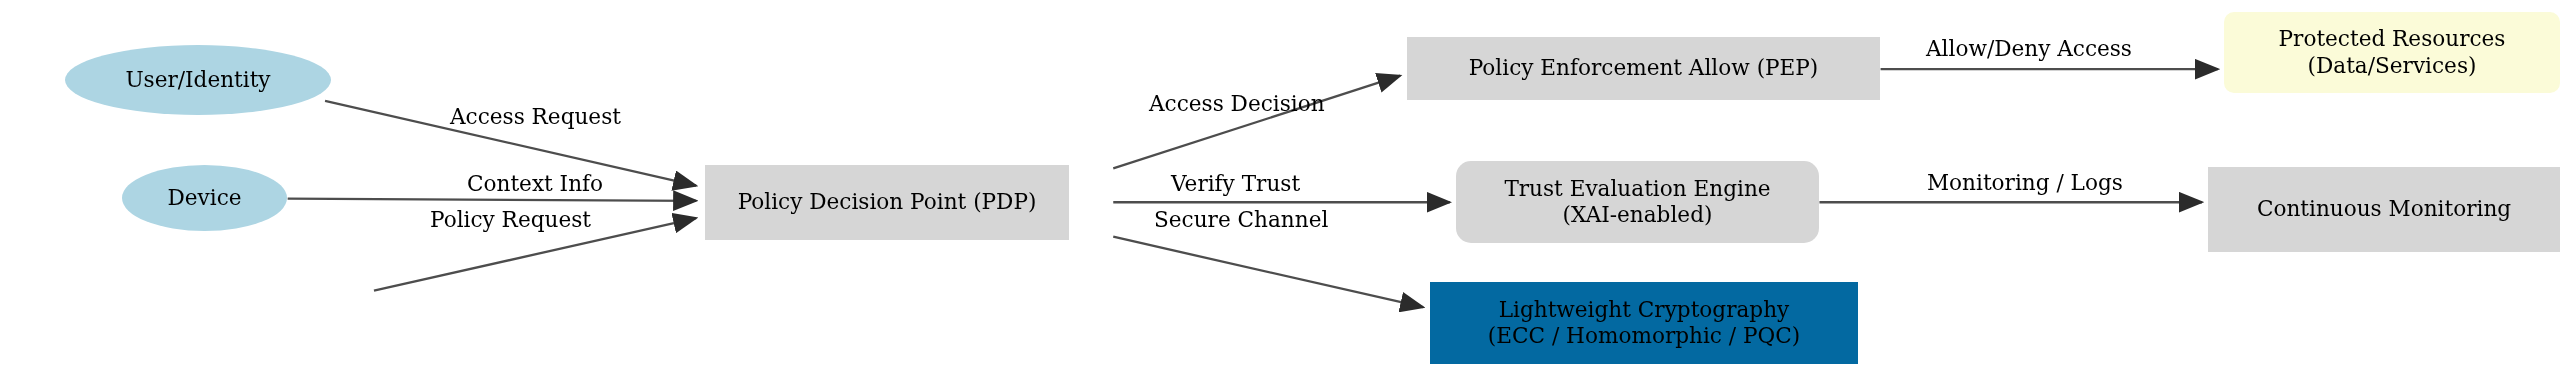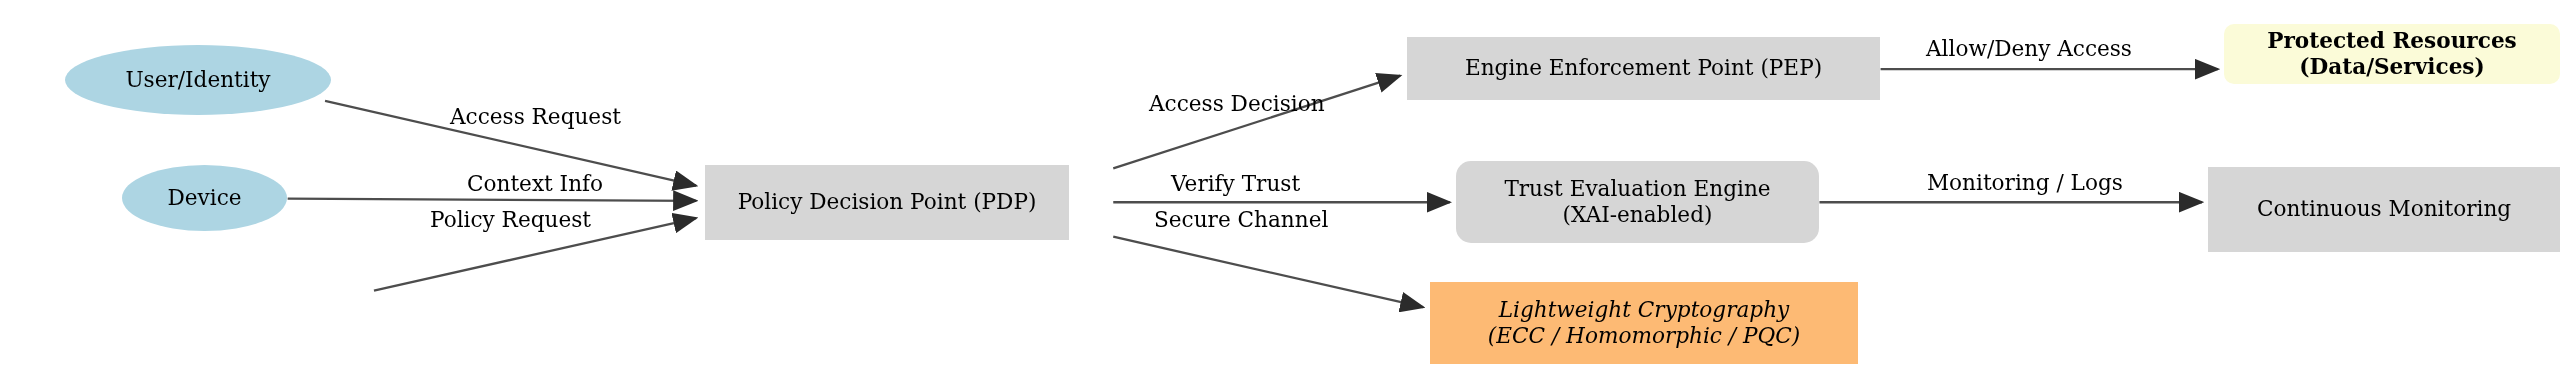--- a/index.html
+++ b/index.html
@@ -16,21 +16,21 @@
     display:flex;align-items:center;justify-content:center;
     text-align:center;
     color:#000000;
     font-size:21.6px;
     line-height:1.22;
     box-sizing:border-box;
   }
   .node .lbl{display:block;white-space:pre-line;}
   .ellipse{border-radius:50%;background:#add5e3;}
   .rect{background:#d6d6d6;}
-  .rect-pink{background:#fdba74;font-style:italic;}
+  .rect-pink{background:#0369a1;}
   .rect-yellow{background:#fbfbd8;border-radius:10px;}
   .edge-label{
     position:absolute;
     color:#000000;
     font-size:21.6px;
     font-family:"DejaVu Serif","Liberation Serif",serif;
     white-space:nowrap;
   }
 </style>
 </head>
@@ -63,34 +63,34 @@
   <div class="node ellipse" style="left:122px;top:165px;width:165px;height:66px;">
     <span class="lbl">Device</span>
   </div>
 
 
   <div class="node rect" style="left:705px;top:165px;width:364px;height:75px;">
     <span class="lbl">Policy Decision Point (PDP)</span>
   </div>
 
   <div class="node rect" style="left:1407px;top:37px;width:473px;height:63px;">
-    <span class="lbl">Engine Enforcement Point (PEP)</span>
+    <span class="lbl">Policy Enforcement Allow (PEP)</span>
   </div>
 
   <div class="node rect" style="left:1456px;top:161px;width:363px;height:82px;border-radius:15px;">
     <span class="lbl">Trust Evaluation Engine
 (XAI-enabled)</span>
   </div>
 
   <div class="node rect-pink" style="left:1430px;top:282px;width:428px;height:82px;">
     <span class="lbl">Lightweight Cryptography
 (ECC / Homomorphic / PQC)</span>
   </div>
 
-  <div class="node rect-yellow" style="left:2224px;top:24px;width:336px;height:60px;font-weight:bold;">
+  <div class="node rect-yellow" style="left:2224px;top:12px;width:336px;height:81px;">
     <span class="lbl">Protected Resources
 (Data/Services)</span>
   </div>
 
   <div class="node rect" style="left:2208px;top:167px;width:352px;height:85px;">
     <span class="lbl">Continuous Monitoring</span>
   </div>
 
   <div class="edge-label" style="left:450px;top:104px;">Access Request</div>
   <div class="edge-label" style="left:467px;top:171px;">Context Info</div>

